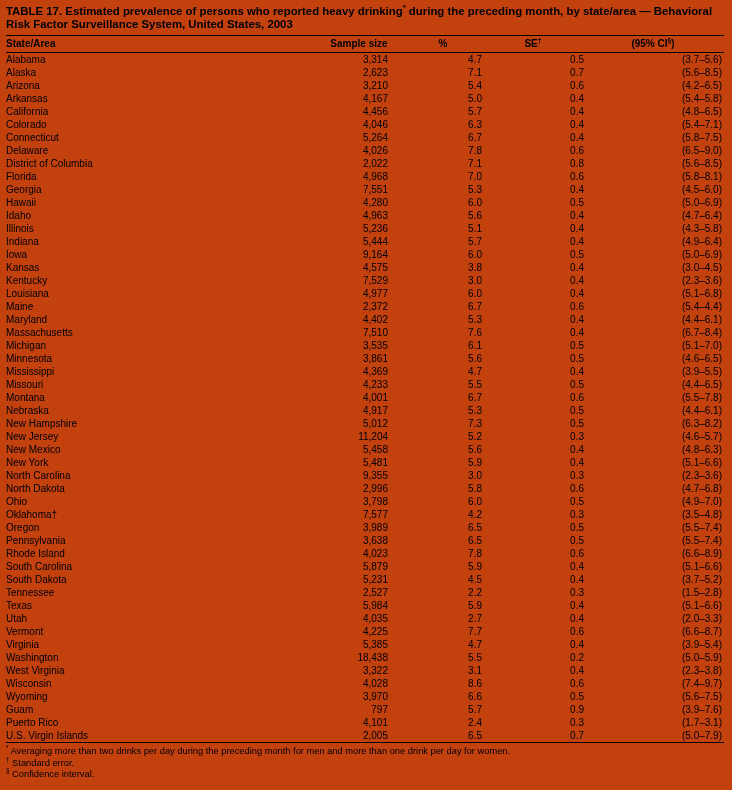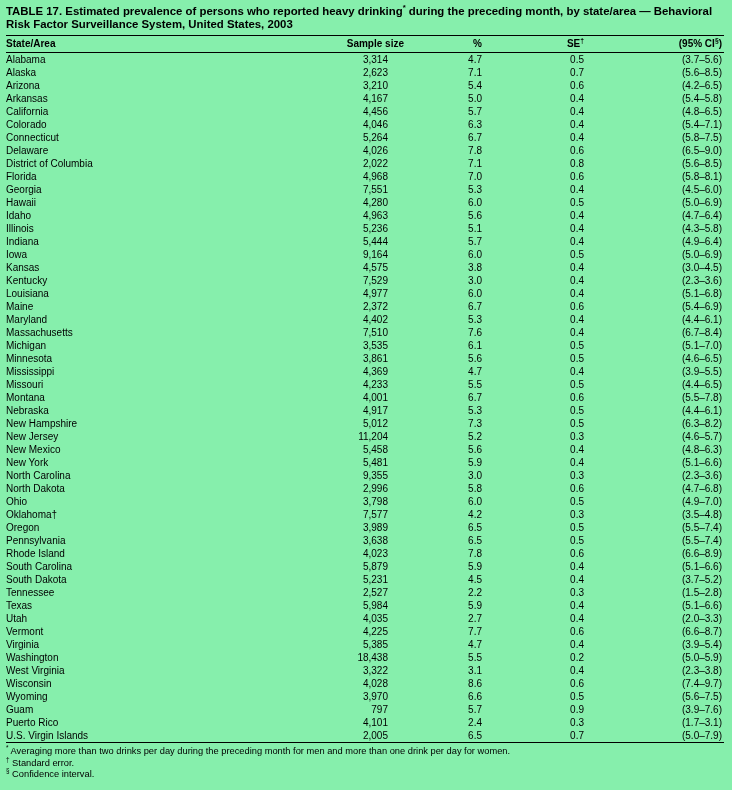--- a/index.html
+++ b/index.html
@@ -1,29 +1,29 @@
 <!DOCTYPE html>
 <html><head>
 <meta charset="utf-8">
 <style>
   html,body{margin:0;padding:0;background:#ffffff;}
   .page{
     width:732px;height:790px;box-sizing:border-box;
     padding:5px 8px 2px 6px;
     font-family:"Liberation Sans", sans-serif;
-    color:#000;background:#86efac;overflow:hidden;
+    color:#000;background:#c2410c;overflow:hidden;
   }
   .title{
     font-size:11.4px;font-weight:bold;line-height:13.4px;margin:0 0 3px 0;
   }
   sup{font-size:68%;line-height:0;}
   table{width:100%;border-collapse:collapse;table-layout:fixed;}
   thead th{
     border-top:1.4px solid #000;border-bottom:1.4px solid #000;
-    font-size:10px;font-weight:bold;text-align:right;
+    font-size:10px;font-weight:bold;
     padding:2px 0 3px 0;white-space:nowrap;
   }
   thead th.state{text-align:left;}
   thead th.th-ci{padding-right:2px;}
   tbody{border-bottom:1.4px solid #000;}
   td{
     font-size:10px;line-height:13px;padding:0;
     white-space:nowrap;overflow:hidden;vertical-align:bottom;
   }
   td.state{text-align:left;}
@@ -189,21 +189,21 @@
           <td class="num sample">4,977</td>
           <td class="num">6.0</td>
           <td class="num">0.4</td>
           <td class="num ci">(5.1–6.8)</td>
         </tr>
         <tr>
           <td class="state">Maine</td>
           <td class="num sample">2,372</td>
           <td class="num">6.7</td>
           <td class="num">0.6</td>
-          <td class="num ci">(5.4–6.9)</td>
+          <td class="num ci">(5.4–4.4)</td>
         </tr>
         <tr>
           <td class="state">Maryland</td>
           <td class="num sample">4,402</td>
           <td class="num">5.3</td>
           <td class="num">0.4</td>
           <td class="num ci">(4.4–6.1)</td>
         </tr>
         <tr>
           <td class="state">Massachusetts</td>

